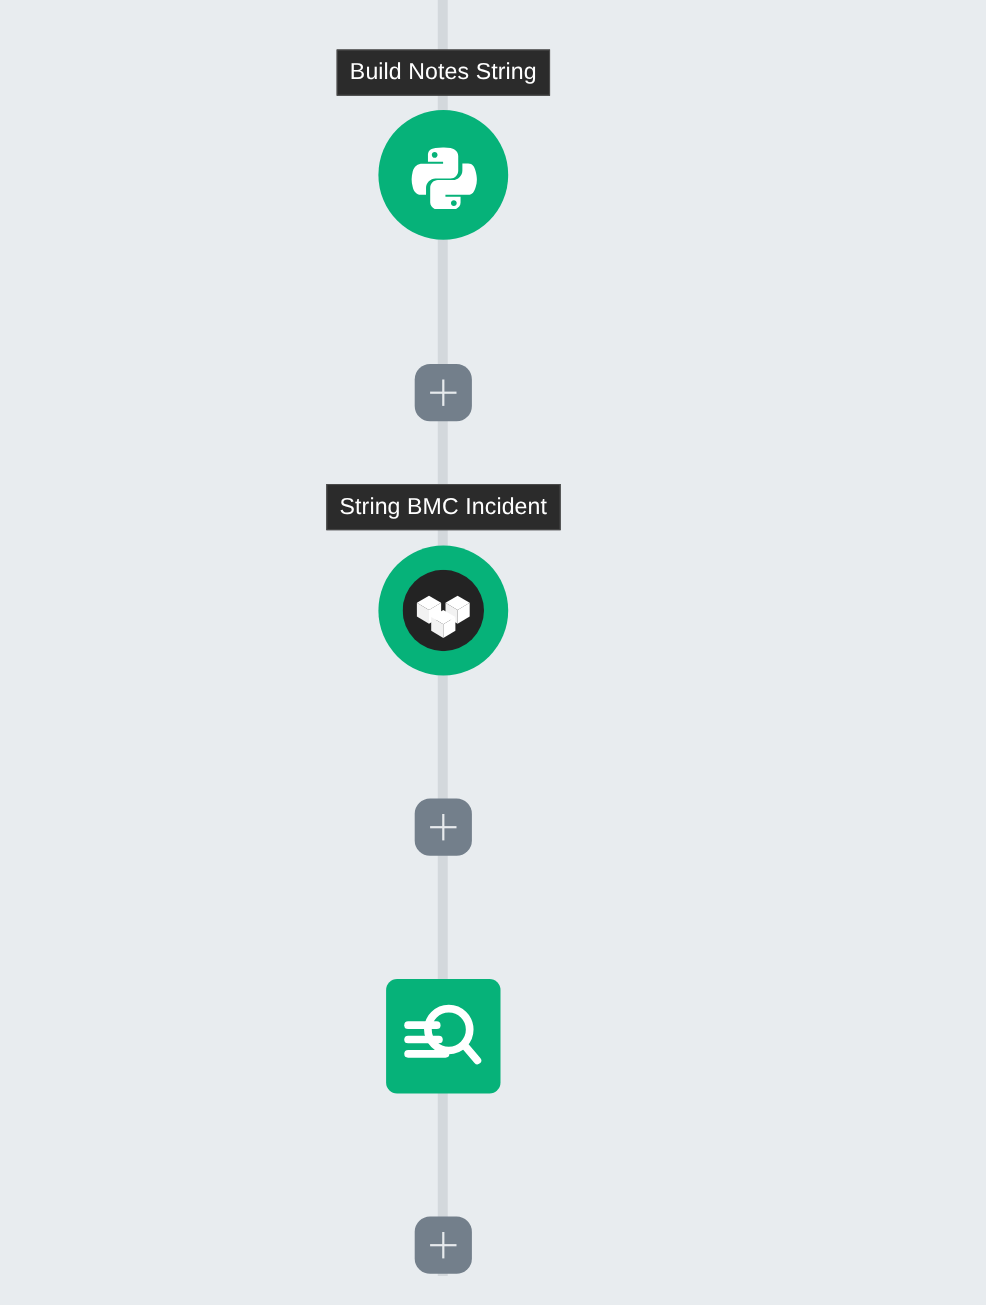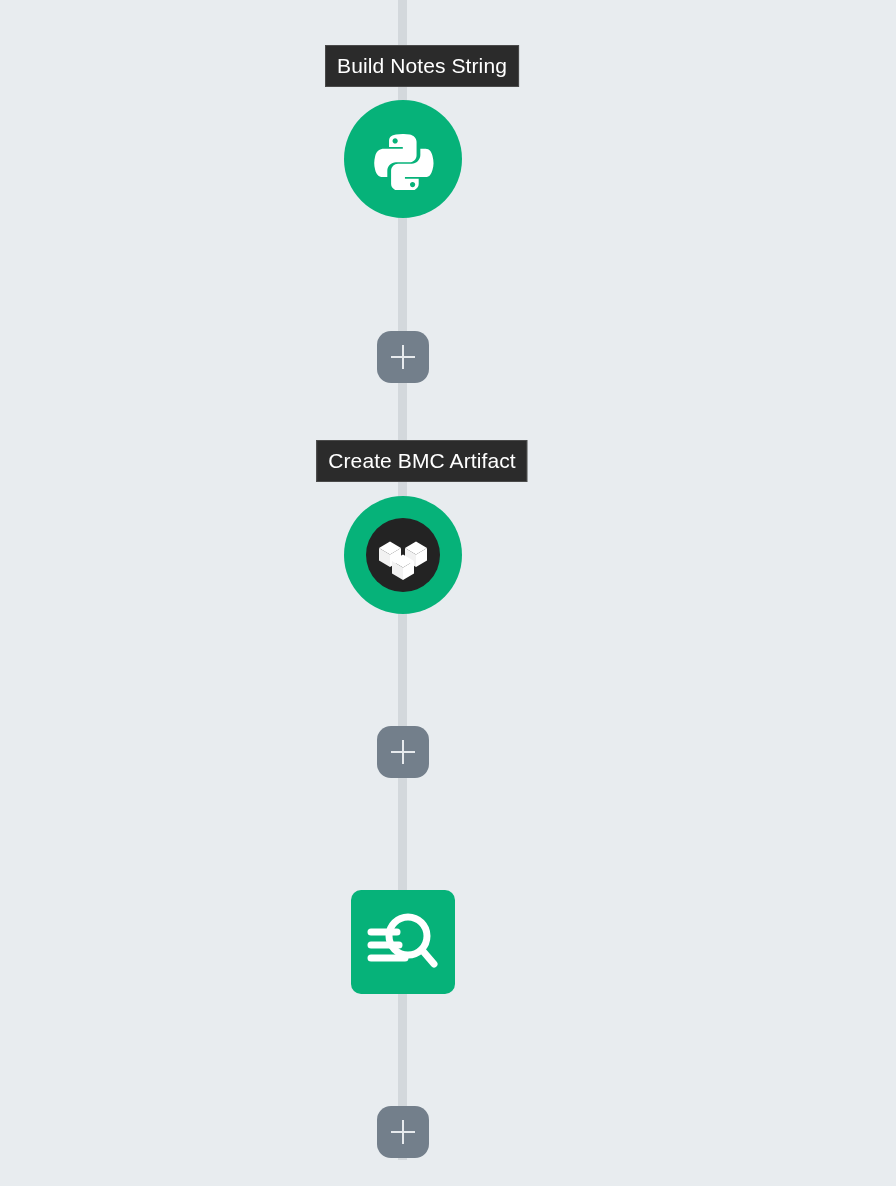--- a/index.html
+++ b/index.html
@@ -28,21 +28,21 @@
     position: absolute;
     left: 398px;
     width: 9px;
     background: #d3d8dc;
   }
 
   
   .step-label {
     position: absolute;
     transform: translateX(-50%);
-    left: 422px;
+    left: 403px;
     background: #2b2b2b;
     border: 1px solid #4a4a4a;
     color: #ffffff;
     font-size: 21px;
     line-height: 1;
     padding: 9px 11px 10px 11px;
     white-space: nowrap;
     letter-spacing: 0.1px;
     box-sizing: border-box;
   }
@@ -130,21 +130,21 @@
         <path fill="#ffffff" d="M31.6 6.2c-2.5 0-4.8.2-6.9.6-6 1.1-7.1 3.3-7.1 7.4v5.5h14.2v1.8H12.3c-4.2 0-7.8 2.5-9 7.3-1.3 5.5-1.4 8.9 0 14.6 1 4.3 3.5 7.3 7.6 7.3h4.9v-6.6c0-4.7 4.1-8.8 8.9-8.8h14.1c4 0 7.2-3.3 7.2-7.3V14.2c0-3.9-3.3-6.8-7.2-7.5-2.4-.4-5-.6-7.2-.5zm-7.7 4.3c1.5 0 2.7 1.2 2.7 2.8 0 1.5-1.2 2.7-2.7 2.7-1.5 0-2.7-1.2-2.7-2.7 0-1.6 1.2-2.8 2.7-2.8z"></path>
         <path fill="#ffffff" d="M49.9 21.5v6.4c0 4.9-4.2 9-8.9 9H26.9c-3.9 0-7.2 3.4-7.2 7.3v13.7c0 3.9 3.4 6.2 7.2 7.3 4.6 1.3 9 1.6 14.1 0 3.6-1.1 7.2-3.2 7.2-7.3v-5.5H34v-1.8h21.3c4.2 0 5.7-2.9 7.1-7.3 1.5-4.5 1.5-8.8 0-14.6-1.1-4.2-2.9-7.3-7.1-7.3h-5.4zm-8 34.2c1.5 0 2.7 1.2 2.7 2.7 0 1.6-1.2 2.8-2.7 2.8-1.5 0-2.7-1.2-2.7-2.8 0-1.5 1.2-2.7 2.7-2.7z"></path>
       </svg>
     </span>
   </div>
 
   <div class="add-button" style="top:331px;">
     <span class="plus-glyph"></span>
   </div>
 
-  <div class="step-label" style="top:440px;">Create BMC Artifact</div>
+  <div class="step-label" style="top:440px;">String BMC Incident</div>
 
   <div class="icon-circle" style="top:496px;">
     <span>
       <svg width="74" height="74" viewBox="0 0 74 74" aria-hidden="true">
         <circle cx="37" cy="37" r="37" fill="#232323"></circle>
         <g transform="translate(37,38)">
 
           <polygon fill="#ffffff" points="-24,-8 -13,-14.5 -2,-8 -13,-1.5"></polygon>
           <polygon fill="#f2f2f2" points="-24,-8 -13,-1.5 -13,11 -24,4.5"></polygon>
           <polygon fill="#ffffff" points="-13,-1.5 -2,-8 -2,4.5 -13,11"></polygon>

